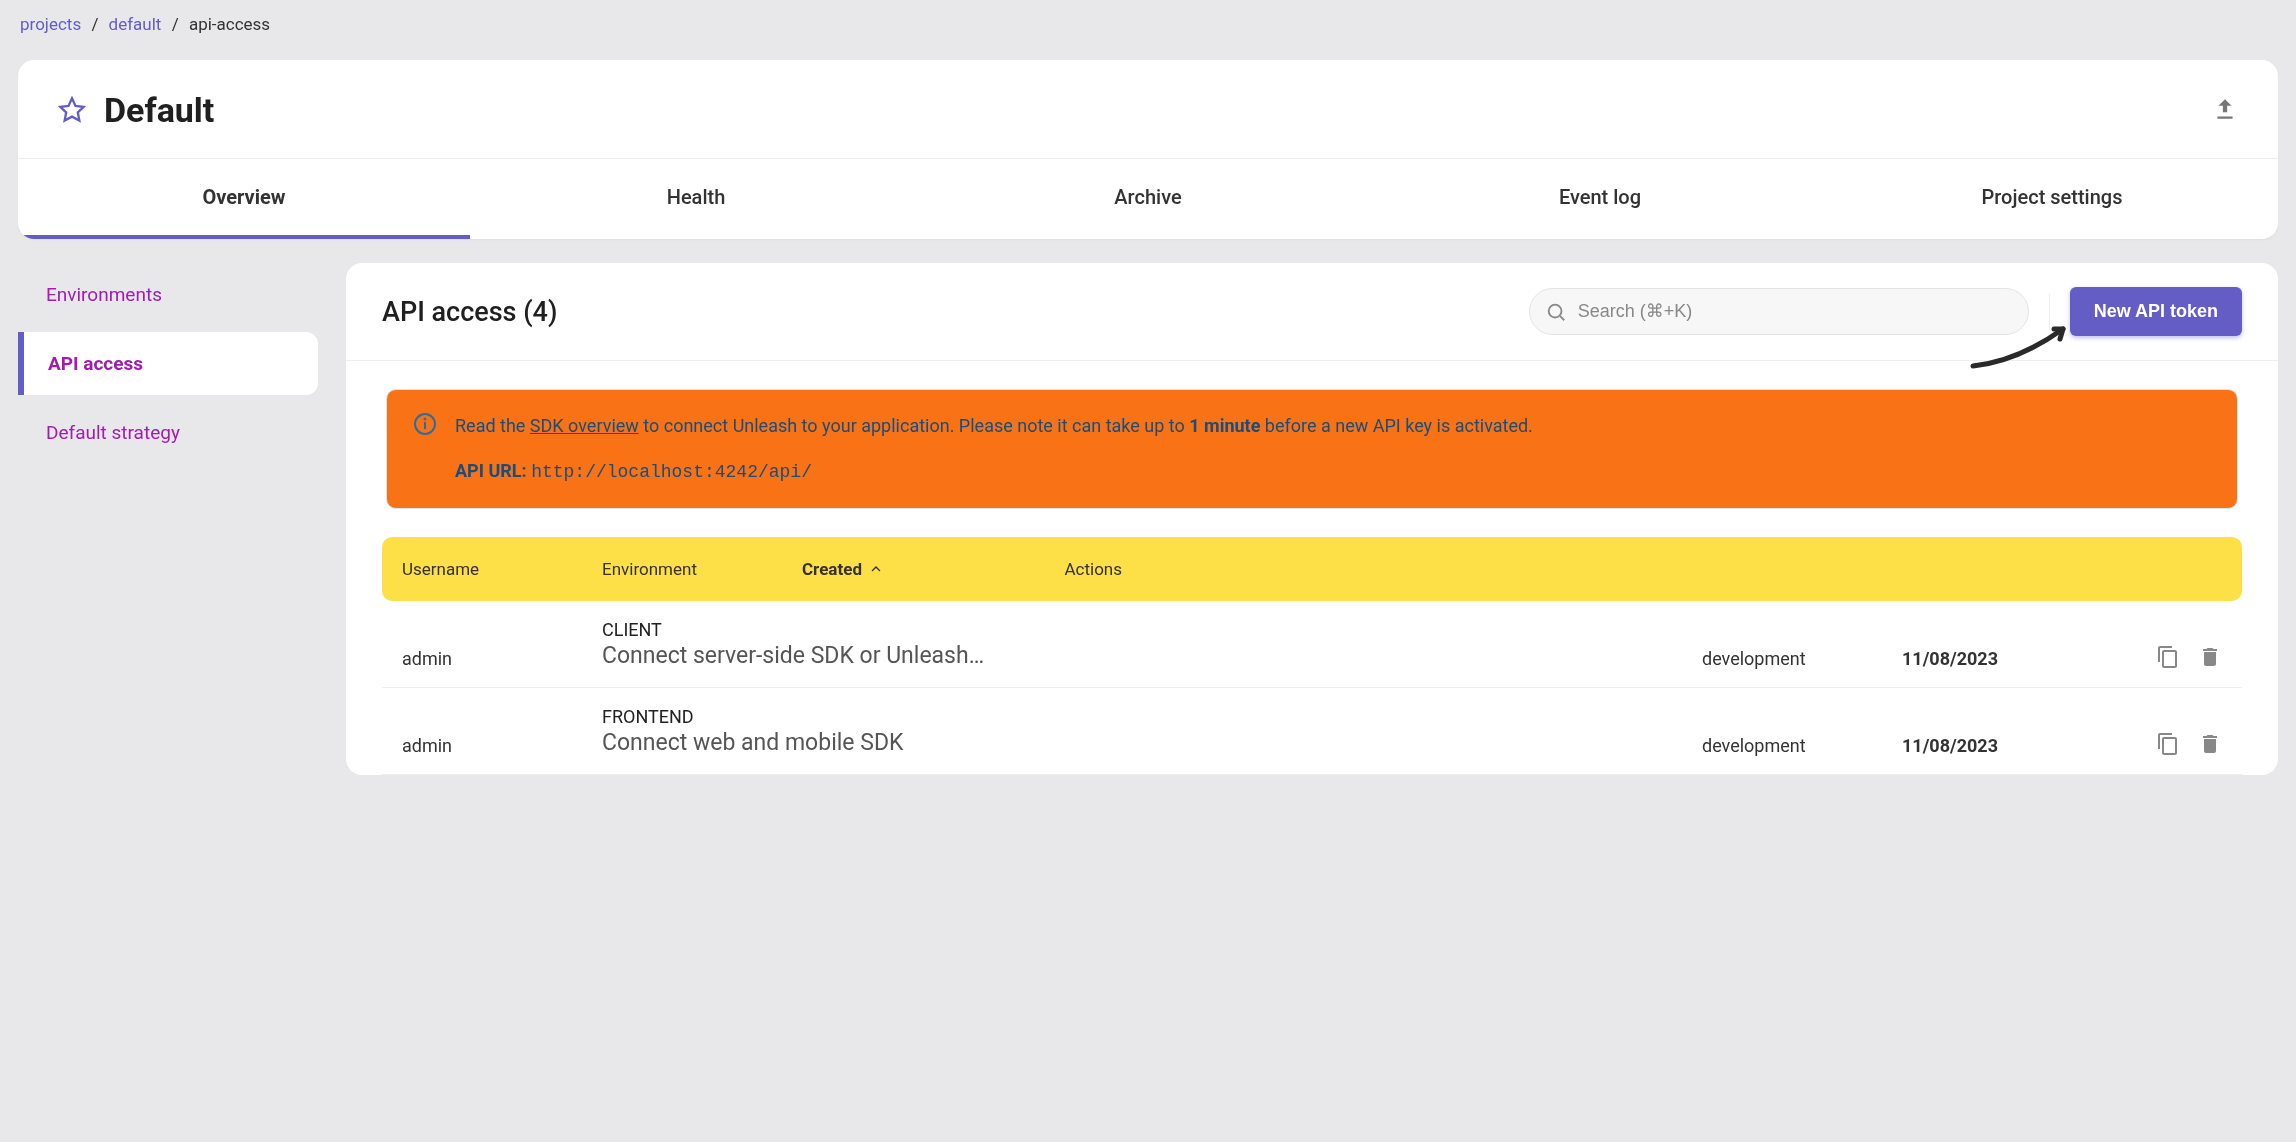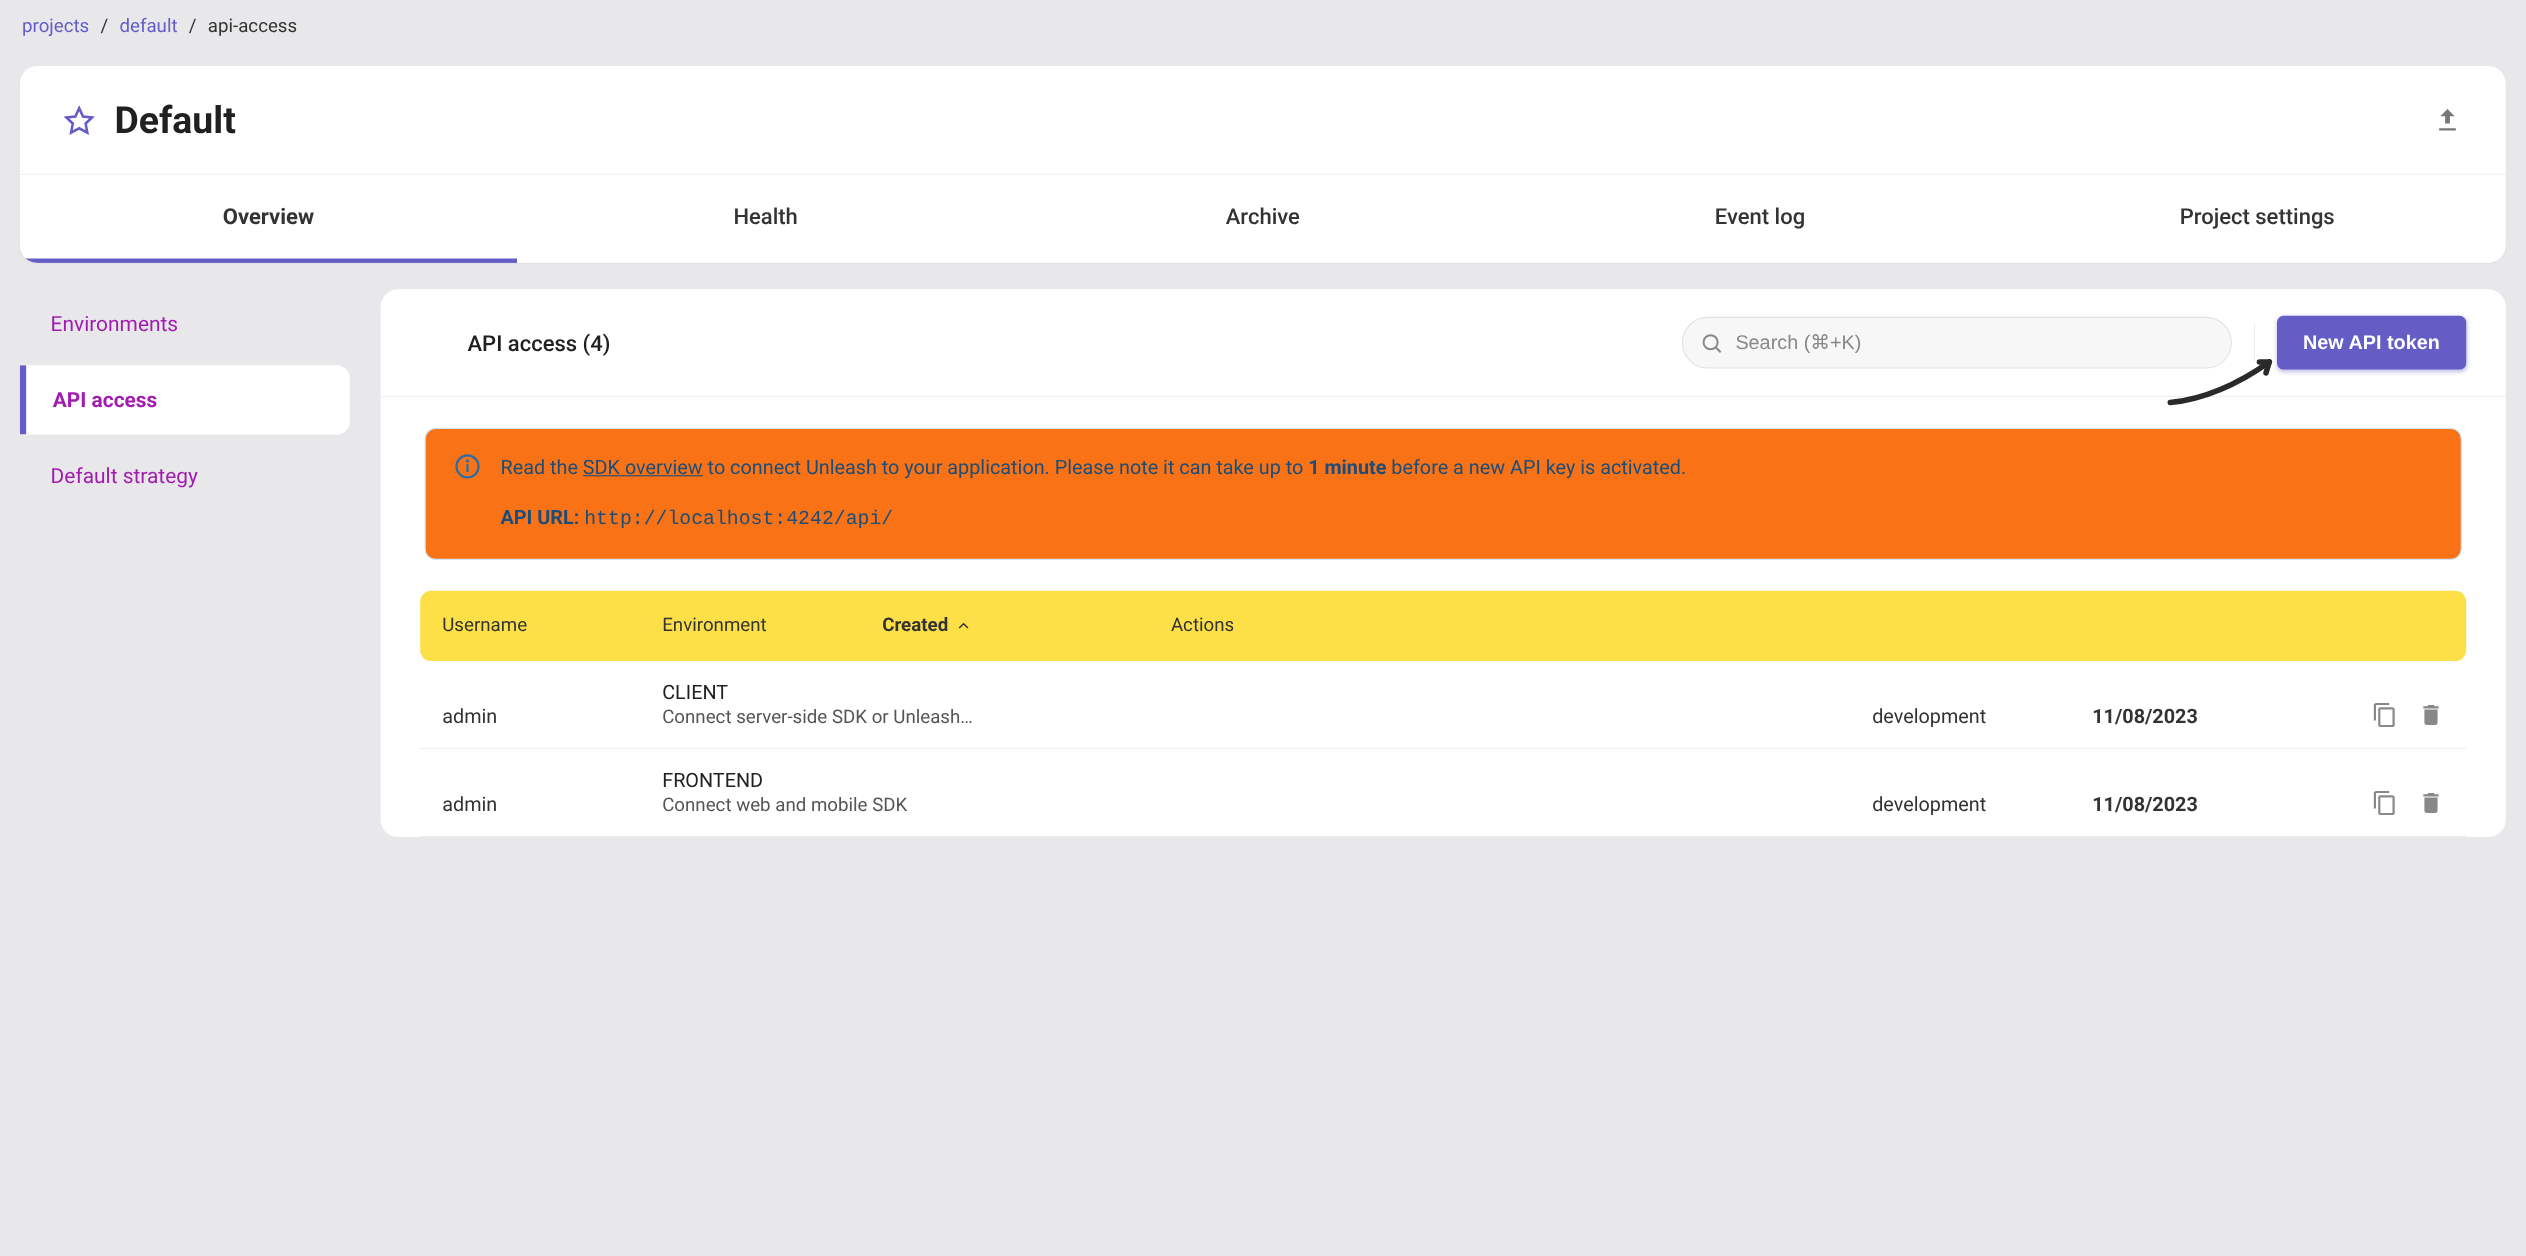--- a/index.html
+++ b/index.html
@@ -101,25 +101,24 @@
     overflow: hidden;
   }
   .panel-header {
     display: flex;
     align-items: center;
     padding: 24px 36px;
     border-bottom: 1px solid #eee;
     gap: 20px;
   }
   .panel-title {
-    font-size: 20px;
+    font-size: 27px;
     font-weight: 500;
     flex-shrink: 0;
     margin-right: auto;
-    margin-left: 43px;
   }
   .search-wrap {
     position: relative;
     flex: 1;
     max-width: 500px;
   }
   .search-input {
     width: 100%;
     padding: 12px 18px 12px 48px;
     border-radius: 999px;
@@ -194,21 +193,21 @@
 
   .trow {
     display: flex;
     padding: 18px 20px;
     border-bottom: 1px solid #eee;
     align-items: flex-end;
     font-size: 18px;
     color: #333;
   }
   .type-main { font-size: 18px; color: #222; }
-  .type-sub { font-size: 17px; color: #555; margin-top: 2px; }
+  .type-sub { font-size: 23px; color: #555; margin-top: 2px; }
   .action-icons { display: flex; gap: 18px; justify-content: flex-end; }
   .action-icon {
     width: 24px; height: 24px;
     color: #888;
     fill: currentColor;
     cursor: pointer;
   }
 
   .arrow-annotation {
     position: absolute;

